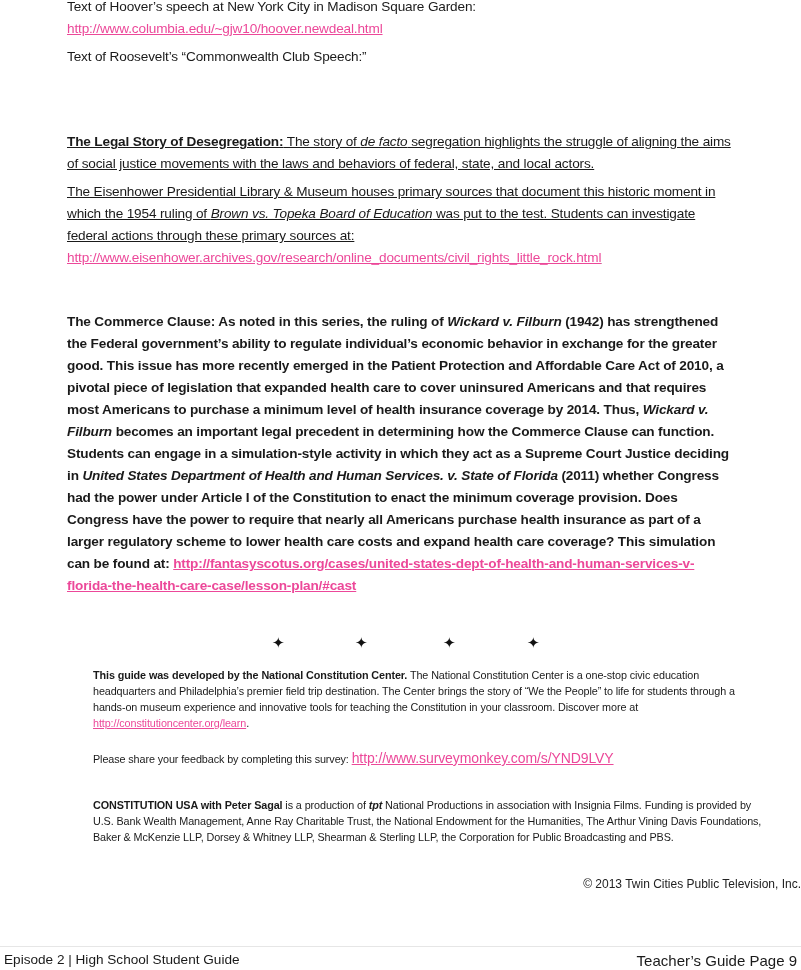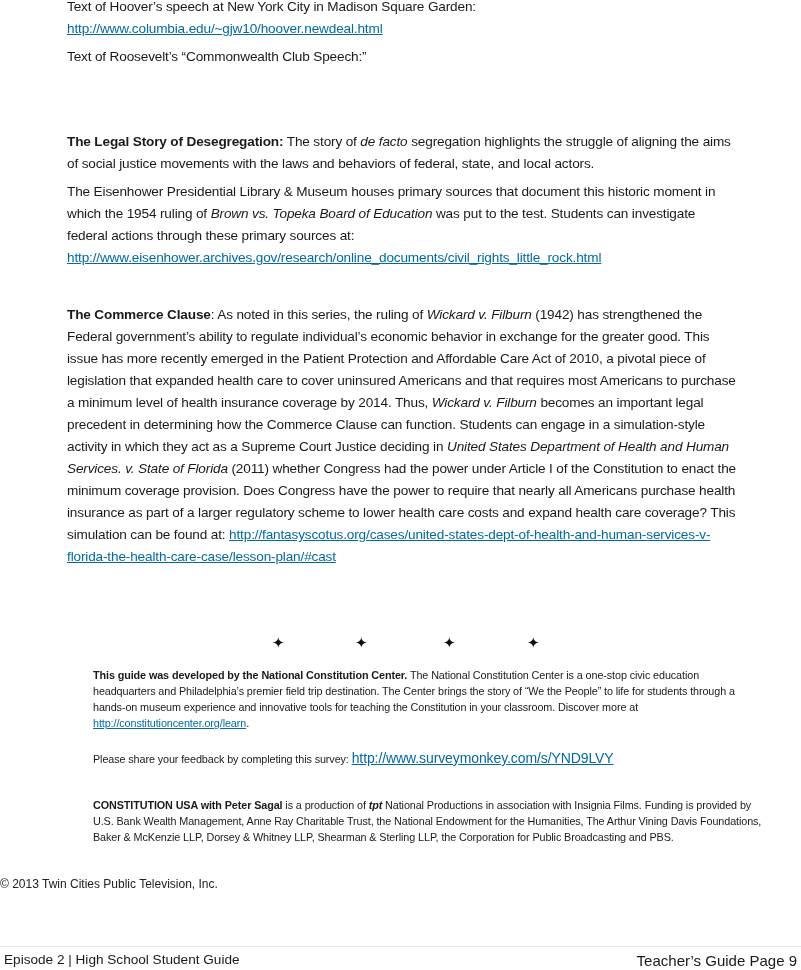--- a/index.html
+++ b/index.html
@@ -1,50 +1,50 @@
 <!DOCTYPE html>
 <html><head>
 <meta charset="utf-8">
 <style>
   html, body { margin: 0; padding: 0; background: #ffffff; }
   body { width: 801px; height: 970px; position: relative; overflow: hidden;
          font-family: "Liberation Sans", sans-serif; color: #1a1a1a; }
   .page { position: absolute; left: 0; top: 0; width: 801px; height: 766px; }
   .body-text { font-family: "Liberation Sans", sans-serif; font-size: 13.6px; line-height: 22px; letter-spacing: -0.15px; }
-  a.link { color: #0369a1; text-decoration: underline; }
+  a.link { color: #ec4899; text-decoration: underline; }
   .blk { position: absolute; left: 67px; width: 670px; }
   .p { margin: 0; }
   .small { font-size: 10.8px; line-height: 16px; letter-spacing: -0.1px; margin-left: 26px; }
   .stars { position: absolute; top: 634px; left: 0; width: 801px; height: 18px; }
   .star { position: absolute; top: 0; font-size: 15px; line-height: 18px; color: #111; }
-  .copyright { position: absolute; top: 877px; left: 0; width: 801px; text-align: left; font-size: 12px; color: #222; }
+  .copyright { position: absolute; top: 877px; left: 0; width: 801px; text-align: right; font-size: 12px; color: #222; }
   .footer-rule { position: absolute; top: 946px; left: 0; width: 801px; height: 1px; background: #e6e6e6; }
   .footer-left { position: absolute; top: 952px; left: 4px; font-size: 13.6px; color: #1a1a1a; }
   .footer-right { position: absolute; top: 952px; right: 4px; font-size: 15px; color: #1a1a1a; }
 </style>
 </head>
 <body>
 
 <div class="page">
 
   <div class="blk body-text" style="top:-4px;">
     <p class="p">Text of Hoover’s speech at New York City in Madison Square Garden:</p>
     <p class="p"><a class="link">http://www.columbia.edu/~gjw10/hoover.newdeal.html</a></p>
   </div>
 
   <div class="blk body-text" style="top:46px;">
     <p class="p">Text of Roosevelt’s “Commonwealth Club Speech:”</p>
   </div>
 
-  <div class="blk body-text" style="top:131px;">
+  <div class="blk body-text" style="top:131px;text-decoration:underline;">
     <p class="p"><b>The Legal Story of Desegregation:</b><span> The story of </span><i>de facto</i><span> segregation highlights the struggle of aligning the aims of social justice movements with the laws and behaviors of federal, state, and local actors.</span></p>
     <p class="p" style="margin-top:6px;"><span>The Eisenhower Presidential Library &amp; Museum houses primary sources that document this historic moment in which the 1954 ruling of </span><i>Brown vs. Topeka Board of Education</i><span> was put to the test. Students can investigate federal actions through these primary sources at:</span><br><a class="link">http://www.eisenhower.archives.gov/research/online_documents/civil_rights_little_rock.html</a></p>
   </div>
 
-  <div class="blk body-text" style="top:304px;">
+  <div class="blk body-text" style="top:311px;font-weight:bold;">
     <p class="p"><b>The Commerce Clause</b><span>:</span><span> As noted in this series, the ruling of </span><i>Wickard v. Filburn</i><span> (1942) has strengthened the Federal government’s ability to regulate individual’s economic behavior in exchange for the greater good. This issue has more recently emerged in the Patient Protection and Affordable Care Act of 2010, a pivotal piece of legislation that expanded health care to cover uninsured Americans and that requires most Americans to purchase a minimum level of health insurance coverage by 2014. Thus, </span><i>Wickard v. Filburn</i><span> becomes an important legal precedent in determining how the Commerce Clause can function. Students can engage in a simulation-style activity in which they act as a Supreme Court Justice deciding in </span><i>United States Department of Health and Human Services. v. State of Florida</i><span> (2011) whether Congress had the power under Article I of the Constitution to enact the minimum coverage provision. Does Congress have the power to require that nearly all Americans purchase health insurance as part of a larger regulatory scheme to lower health care costs and expand health care coverage? This simulation can be found at: </span><a class="link">http://fantasyscotus.org/cases/united-states-dept-of-health-and-human-services-v-florida-the-health-care-case/lesson-plan/#cast</a></p>
   </div>
 
   <div class="stars">
     <span class="star" style="left:272px;">✦</span>
     <span class="star" style="left:355px;">✦</span>
     <span class="star" style="left:443px;">✦</span>
     <span class="star" style="left:527px;">✦</span>
   </div>
 

